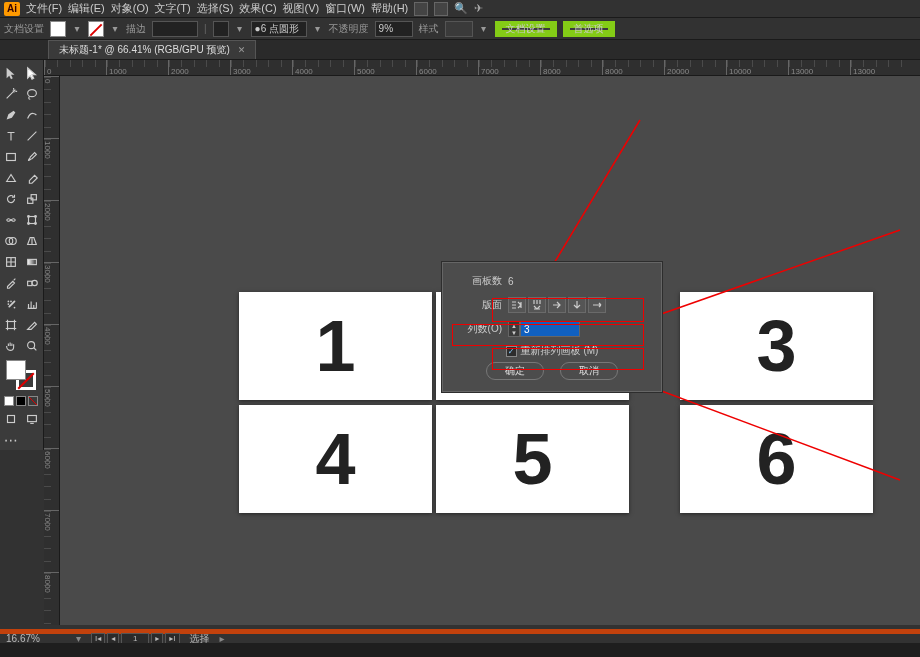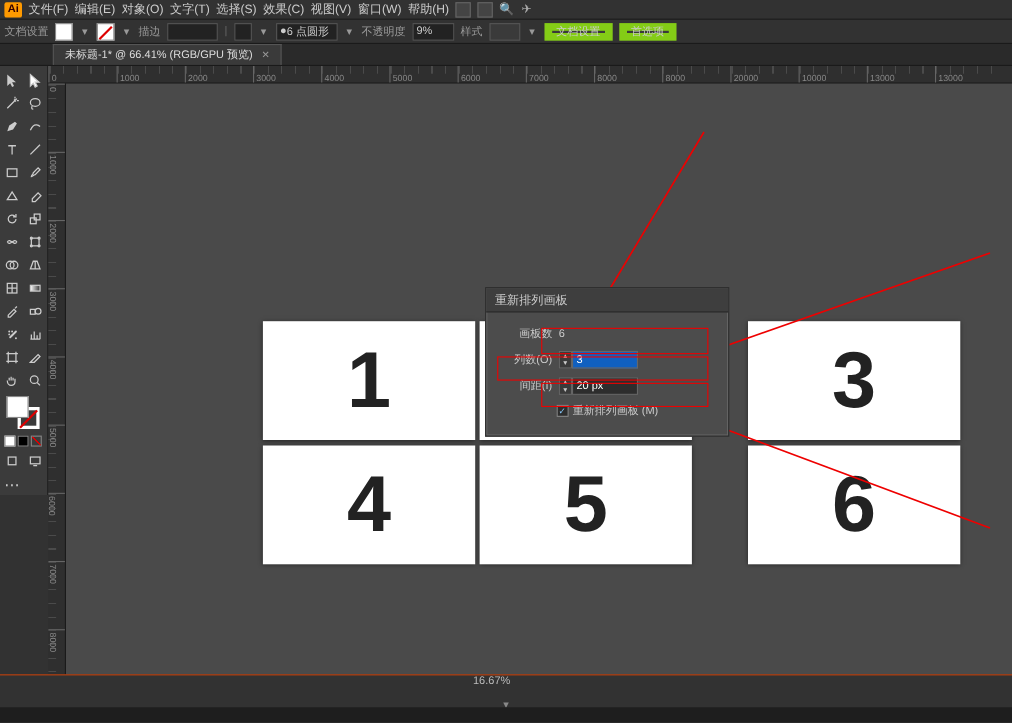--- a/index.html
+++ b/index.html
@@ -74,21 +74,21 @@
   .num-field input { width: 60px; height: 16px; background: #2d2d2d; border: 1px solid #666; color: #fff; font-size: 10px; padding: 0 3px; }
   .num-field.sel input { background: #1060c0; }
   .chk-row { display: flex; align-items: center; gap: 4px; justify-content: center; margin: 4px 0; }
   .chk { width: 11px; height: 11px; border: 1px solid #888; background: #2d2d2d; display: flex; align-items: center; justify-content: center; color: #8cf; font-size: 8px; }
   .hint { color: #999; font-size: 9px; line-height: 1.3; margin: 4px 0 10px; }
   .dlg-btns { display: flex; justify-content: center; gap: 16px; }
   .dlg-btn { width: 58px; height: 18px; border: 1px solid #777; border-radius: 9px; background: #4c4c4c; color: #ddd; display: flex; align-items: center; justify-content: center; font-size: 10px; }
   .redbox { position: absolute; border: 1px solid #e00; pointer-events: none; }
 
   
-  .statusbar { position: absolute; left: 0; right: 0; bottom: 14px; height: 30px; background: #323232; border-top: 1px solid #c2410c; display: flex; align-items: center; gap: 10px; padding: 0 6px; font-size: 10px; color: #bbb; flex-direction: column; }
+  .statusbar { position: absolute; left: 0; right: 0; bottom: 14px; height: 14px; background: #323232; border-top: 5px solid #c2410c; display: flex; align-items: center; gap: 10px; padding: 0 6px; font-size: 10px; color: #bbb; }
   .statusbar .zoom { width: 60px; }
   .statusbar .nav { display: flex; gap: 2px; }
   .statusbar .nav span { border: 1px solid #555; background: #2a2a2a; padding: 0 3px; font-size: 8px; }
   .statusbar .tool-lbl { }
   .statusbar .tiny { color: #888; }
   .bottom-strip { position: absolute; left: 0; right: 0; bottom: 0; height: 14px; background: #1e1e1e; }
 </style>
 </head>
 <body>
 
@@ -394,49 +394,72 @@
     <marker id="arr" markerWidth="10" markerHeight="10" refX="9" refY="3" orient="auto">
       <path d="M0,0 L9,3 L0,6 z" fill="#e00"></path>
     </marker>
   </defs>
   <line x1="640" y1="120" x2="532" y2="300" stroke="#e00" stroke-width="1.5" marker-end="url(#arr)"></line>
   <line x1="900" y1="230" x2="610" y2="332" stroke="#e00" stroke-width="1.5" marker-end="url(#arr)"></line>
   <line x1="900" y1="480" x2="600" y2="368" stroke="#e00" stroke-width="1.5" marker-end="url(#arr)"></line>
 </svg>
 
 <div class="dialog">
-  <div class="dlg-title">重新排列画板</div>
   <div class="dlg-body">
     <div class="dlg-row">
       <span class="lab">画板数</span>
       <span>6</span>
+    </div>
+    <div class="dlg-row">
+      <span class="lab">版面</span>
+      <div class="layout-btns">
+        <div class="layout-btn">
+            <svg viewBox="0 0 12 12">
+              <path d="M1 3h4M1 6h4M1 9h4M7 3l3 3-3 3M10 3v6"></path>
+            </svg>
+          </div>
+        <div class="layout-btn">
+            <svg viewBox="0 0 12 12">
+              <path d="M3 1v4M6 1v4M9 1v4M3 7l3 3 3-3M3 10h6"></path>
+            </svg>
+          </div>
+        <div class="layout-btn">
+            <svg viewBox="0 0 12 12">
+              <path d="M2 6h7M6 3l3 3-3 3"></path>
+            </svg>
+          </div>
+        <div class="layout-btn">
+            <svg viewBox="0 0 12 12">
+              <path d="M6 2v7M3 6l3 3 3-3"></path>
+            </svg>
+          </div>
+        <div class="layout-btn">
+            <svg viewBox="0 0 12 12">
+              <path d="M2 6h8M10 6l-2-2M10 6l-2 2"></path>
+            </svg>
+          </div>
+      </div>
     </div>
     <div class="dlg-row">
       <span class="lab">列数(O)</span>
       <div class="num-field sel">
         <div class="spin">
             <span>▲</span>
             <span>▼</span>
           </div>
         <input value="3" style="">
       </div>
     </div>
-    <div class="dlg-row">
-      <span class="lab">间距(I)</span>
-      <div class="num-field">
-        <div class="spin">
-            <span>▲</span>
-            <span>▼</span>
-          </div>
-        <input value="20 px" style="">
-      </div>
-    </div>
     <div class="chk-row">
       <div class="chk">✓</div>
       <span>重新排列画板 (M)</span>
+    </div>
+    <div class="dlg-btns">
+      <div class="dlg-btn">确定</div>
+      <div class="dlg-btn">取消</div>
     </div>
   </div>
 
   <div class="redbox" style="left:50px; top:36px; width:152px; height:24px;"></div>
   <div class="redbox" style="left:10px; top:62px; width:192px; height:22px;"></div>
   <div class="redbox" style="left:50px; top:86px; width:152px; height:22px;"></div>
 </div>
 
 <div class="statusbar">
   <span class="zoom">16.67%</span>

